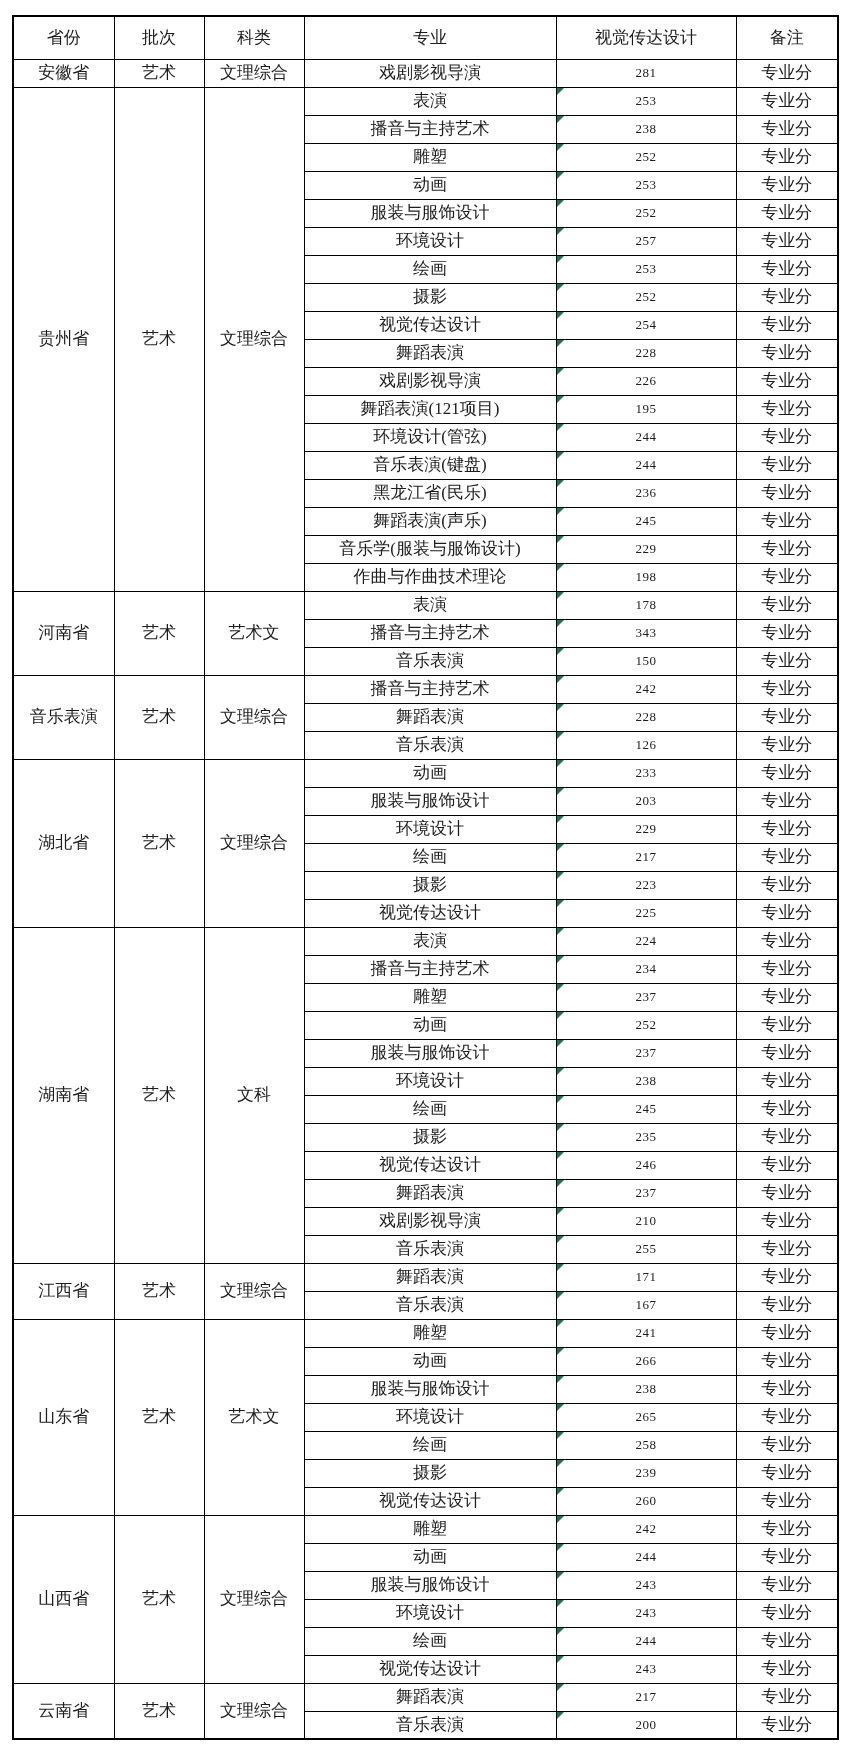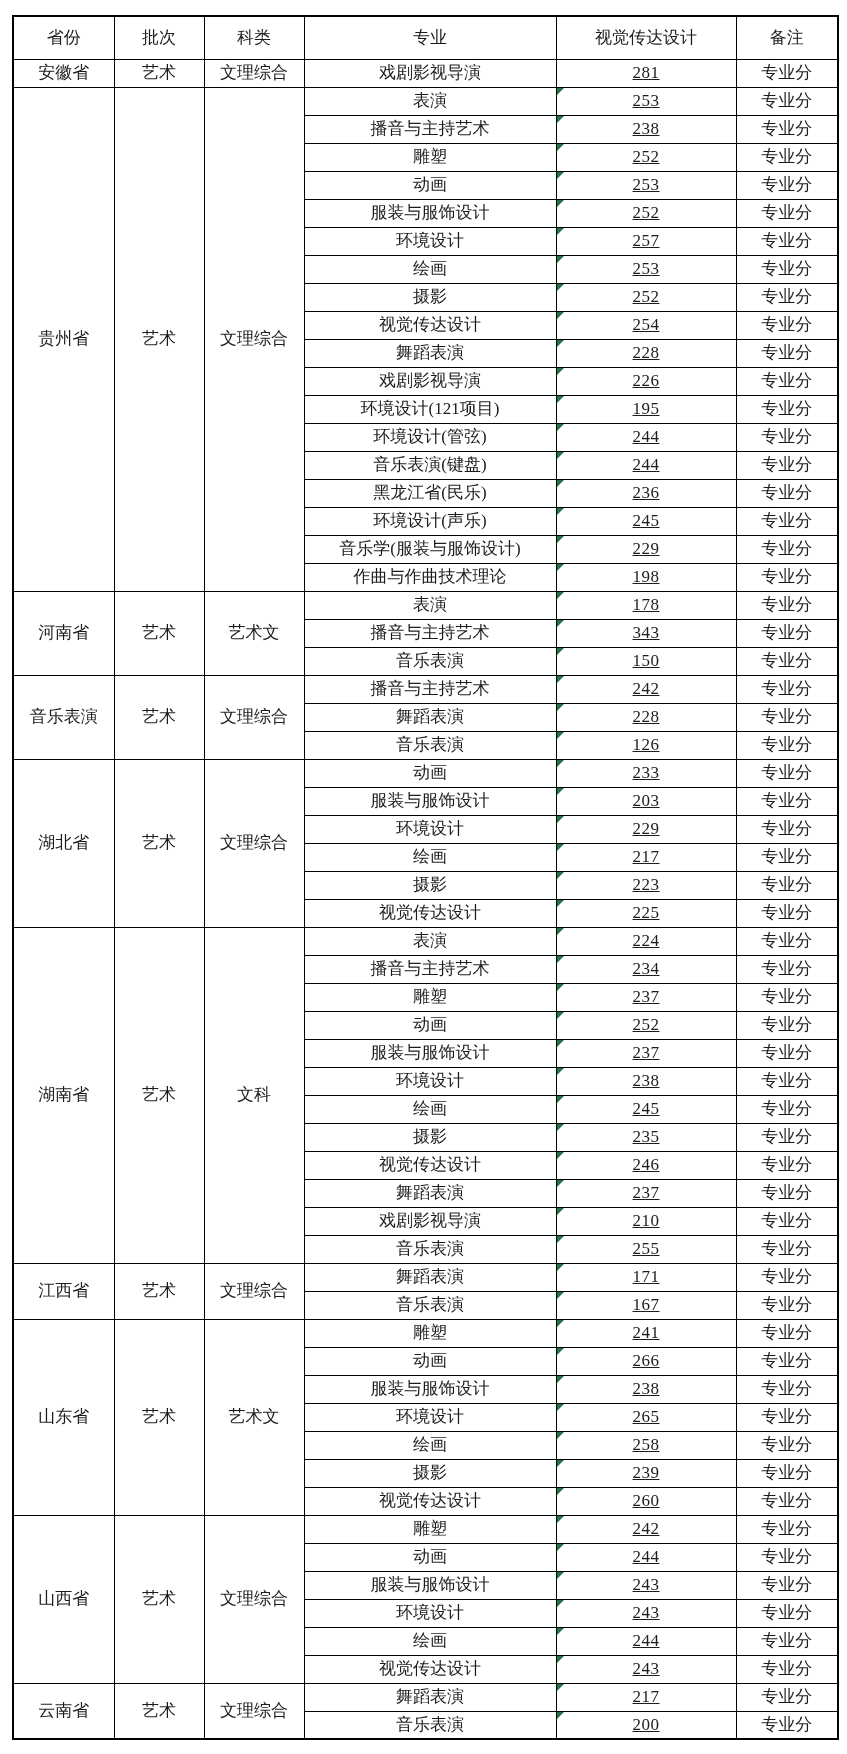--- a/index.html
+++ b/index.html
@@ -27,21 +27,21 @@
     line-height: 1.25;
     overflow: hidden;
     white-space: nowrap;
   }
   .score-table thead th {
     height: 43px;
     font-weight: normal;
     font-size: 17px;
   }
   .score-table tbody td { height: 28px; }
-  td.score-cell { position: relative; font-size: 17px; letter-spacing: 0.5px; text-decoration: underline; }
+  td.score-cell { position: relative; font-size: 13px; letter-spacing: 0.5px; }
   .flag-tri {
     position: absolute;
     top: 0; left: 0;
     width: 0; height: 0;
     border-top: 7px solid var(--flag-color);
     border-right: 7px solid transparent;
   }
 </style>
 </head>
 <body>
@@ -127,41 +127,41 @@
           <td>舞蹈表演</td>
           <td class="score-cell"><span class="flag-tri"></span>228</td>
           <td>专业分</td>
         </tr>
         <tr>
           <td>戏剧影视导演</td>
           <td class="score-cell"><span class="flag-tri"></span>226</td>
           <td>专业分</td>
         </tr>
         <tr>
-          <td>环境设计(121项目)</td>
+          <td>舞蹈表演(121项目)</td>
           <td class="score-cell"><span class="flag-tri"></span>195</td>
           <td>专业分</td>
         </tr>
         <tr>
           <td>环境设计(管弦)</td>
           <td class="score-cell"><span class="flag-tri"></span>244</td>
           <td>专业分</td>
         </tr>
         <tr>
           <td>音乐表演(键盘)</td>
           <td class="score-cell"><span class="flag-tri"></span>244</td>
           <td>专业分</td>
         </tr>
         <tr>
           <td>黑龙江省(民乐)</td>
           <td class="score-cell"><span class="flag-tri"></span>236</td>
           <td>专业分</td>
         </tr>
         <tr>
-          <td>环境设计(声乐)</td>
+          <td>舞蹈表演(声乐)</td>
           <td class="score-cell"><span class="flag-tri"></span>245</td>
           <td>专业分</td>
         </tr>
         <tr>
           <td>音乐学(服装与服饰设计)</td>
           <td class="score-cell"><span class="flag-tri"></span>229</td>
           <td>专业分</td>
         </tr>
         <tr>
           <td>作曲与作曲技术理论</td>

